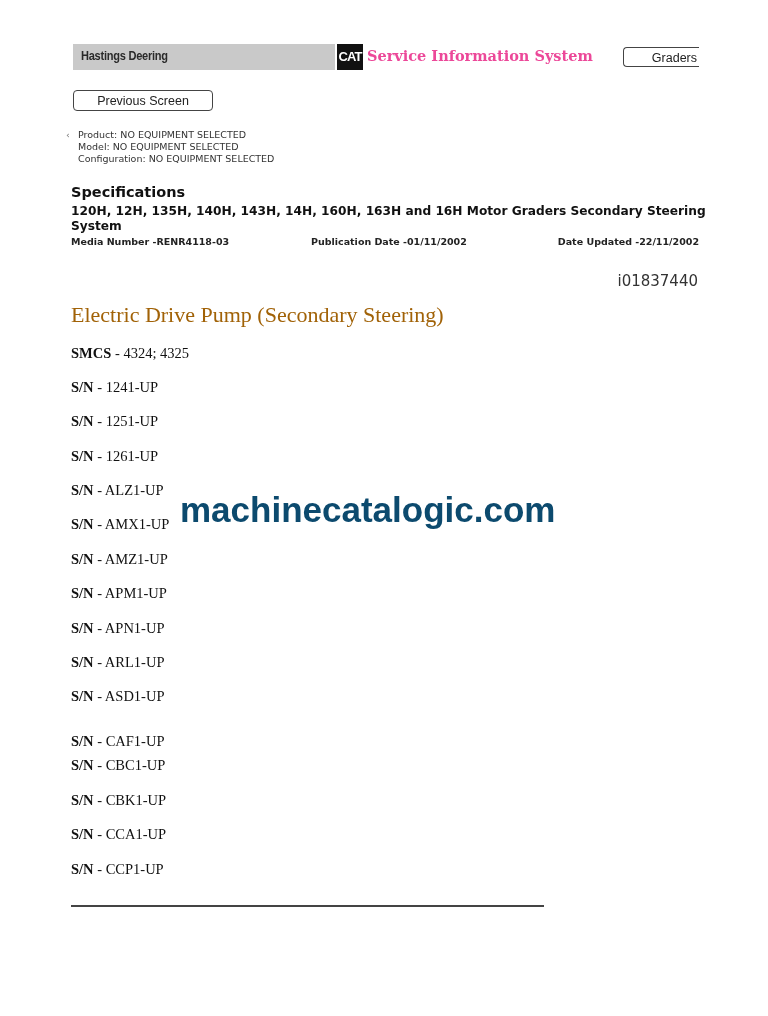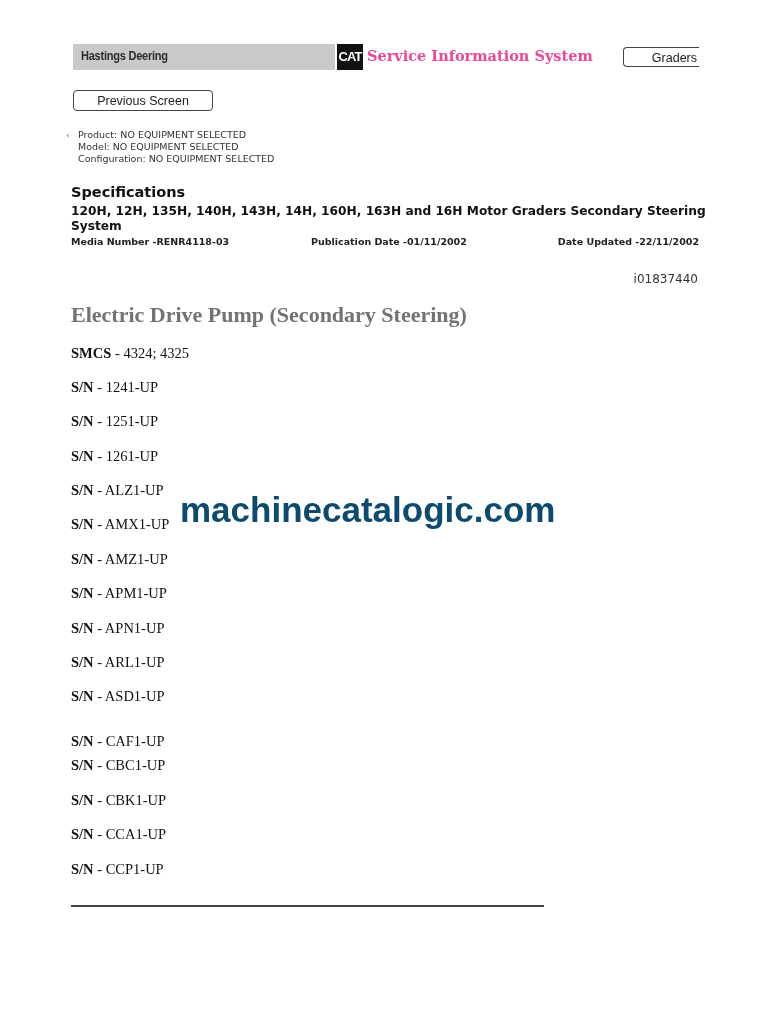--- a/index.html
+++ b/index.html
@@ -18,23 +18,23 @@
   .product-info .row { white-space: nowrap; }
   .product-info .arrow { display: inline-block; width: 12px; color: #777; }
   .product-info .indent { display: inline-block; width: 12px; }
 
   .spec-title { position: absolute; left: 71px; top: 184px; font-family: "DejaVu Sans", sans-serif; font-weight: bold; font-size: 14.5px; color: #111; }
   .spec-sub { position: absolute; left: 71px; top: 204px; width: 640px; font-family: "DejaVu Sans", sans-serif; font-weight: bold; font-size: 12.2px; line-height: 15px; color: #111; }
   .meta-row { position: absolute; left: 71px; top: 236px; width: 628px; height: 14px; font-family: "DejaVu Sans", sans-serif; font-weight: bold; font-size: 9.5px; color: #222; }
   .meta-row .media { position: absolute; left: 0; }
   .meta-row .pub { position: absolute; left: 240px; }
   .meta-row .updated { position: absolute; right: 0; }
-  .doc-id { position: absolute; right: 70px; top: 272px; font-family: "DejaVu Sans", sans-serif; font-size: 12px; color: #333; }
+  .doc-id { position: absolute; right: 70px; top: 272px; font-family: "DejaVu Sans", sans-serif; font-size: 15px; color: #333; }
 
-  .main-title { position: absolute; left: 71px; top: 302px; font-family: "Liberation Serif", serif; font-weight: bold; font-size: 22px; color: #737373; white-space: nowrap; }
+  .main-title { position: absolute; left: 71px; top: 302px; font-family: "Liberation Serif", serif; font-weight: normal; font-size: 22px; color: #a16207; white-space: nowrap; }
 
   .sn-list { position: absolute; left: 71px; top: 345px; font-family: "Liberation Serif", serif; font-size: 14.5px; color: #111; }
   .sn-item { position: absolute; left: 0; white-space: nowrap; }
   .sn-item b { font-weight: bold; }
 
   .watermark { position: absolute; left: 180px; top: 490px; font-family: "Liberation Sans", sans-serif; font-weight: bold; font-size: 35px; color: #0c4a6e; white-space: nowrap; letter-spacing: 0px; }
 
   .bottom-rule { position: absolute; left: 71px; top: 905px; width: 473px; height: 2px; background: #444; }
 </style>
 </head>

